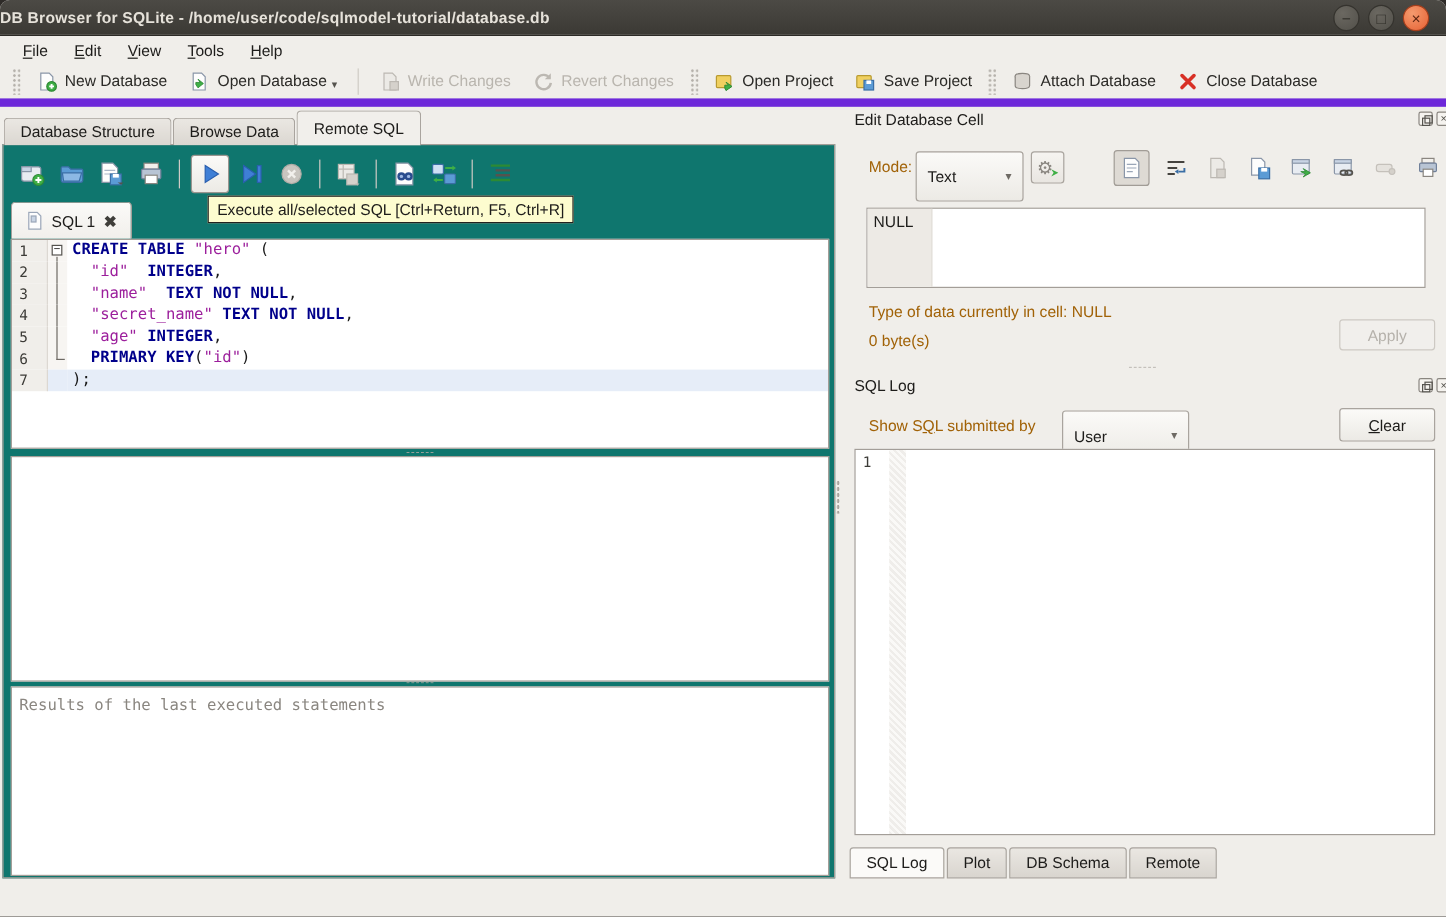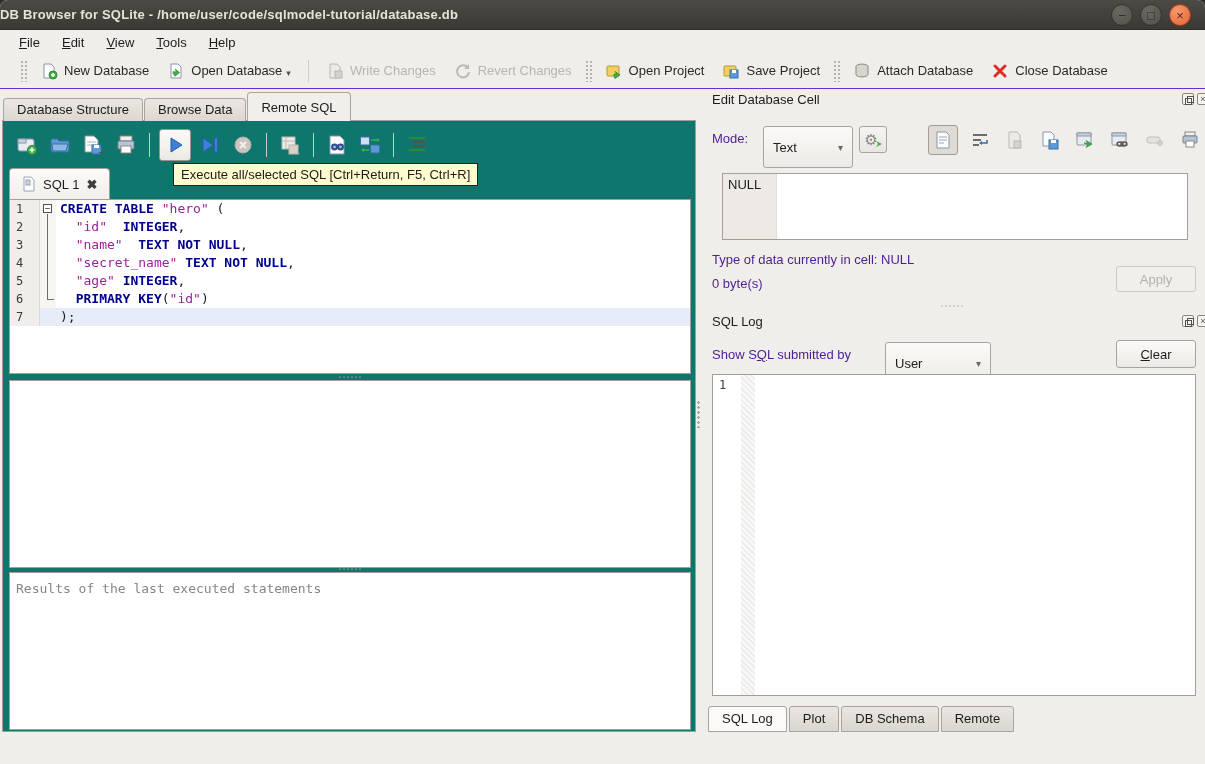--- a/index.html
+++ b/index.html
@@ -14,21 +14,21 @@
   .winbtns { position:absolute; right:14px; top:4px; display:flex; gap:7px; }
   .winbtn { width:22px; height:22px; border-radius:50%; display:flex; align-items:center; justify-content:center;
     font-size:13px; color:#2e2c27; background:radial-gradient(circle at 35% 30%, #6b6861, #52504a); border:1px solid #35332e; cursor:default;}
   .winbtn.close { background:radial-gradient(circle at 35% 30%, #f59a6e, #e66234); color:#5d2410; border-color:#a33f1d; }
 
   
   .menubar { position:absolute; left:0; top:31px; width:100%; height:22px; display:flex; align-items:center; padding-left:10px; gap:4px; background:#f0eeea; }
   .menu-item { font-size:13px; color:#1d1c1a; padding:2px 9px; }
 
   
-  .toolbar { position:absolute; left:0; top:53px; width:100%; height:36px; display:flex; align-items:center; background:#f0eeea; border-bottom:1px solid #6d28d9; padding-left:16px; }
+  .toolbar { position:absolute; left:0; top:53px; width:100%; height:36px; display:flex; align-items:center; background:#f0eeea; border-bottom:7px solid #6d28d9; padding-left:6px; }
   .tb-handle { width:7px; height:22px; margin:0 4px; background:radial-gradient(#b5b1ab 1px, transparent 1.2px); background-size:4px 4px; }
   .tb-sep { width:1px; height:22px; background:#cfcbc5; margin:0 8px; }
   .tb-btn { display:flex; align-items:center; gap:6px; font-size:13px; color:#2b2a27; padding:5px 9px; border-radius:3px; }
   .tb-btn.disabled { color:#b9b5ae; }
   .tb-btn svg { display:block; }
   .tb-caret { font-size:9px; color:#55534e; margin-left:-2px; align-self:flex-end; padding-bottom:2px;}
 
   
   .left-panel { position:absolute; left:0; top:89px; width:700px; height:646px; }
   .right-panel { position:absolute; left:700px; top:89px; width:505px; height:646px; }
@@ -81,21 +81,21 @@
     font-family:"DejaVu Sans Mono",monospace; font-size:13px; color:#8a8680; padding:8px 6px; }
 
   
   .dock-title { position:absolute; font-size:13px; color:#1d1c1a; }
   .dock-btns { position:absolute; display:flex; gap:3px; }
   .dock-btn { width:12px; height:12px; border:1px solid #8a8680; border-radius:2px; font-size:9px; line-height:10px; text-align:center; color:#55534e; background:#f5f3ef;}
   .float-ic { position:relative; }
   .float-ic::before { content:""; position:absolute; left:2px; top:4px; width:5px; height:5px; border:1px solid #55534e; background:#f5f3ef;}
   .float-ic::after { content:""; position:absolute; left:4px; top:2px; width:5px; height:5px; border:1px solid #55534e; }
 
-  .field-label { position:absolute; font-size:13px; color:#4c1d95; }
+  .field-label { position:absolute; font-size:13px; color:#a16207;margin-left:12px; }
   .select { position:absolute; height:42px; border:1px solid #a9a49e; border-radius:3px; background:linear-gradient(#fbfaf8,#eceae5);
     font-size:13px; color:#1d1c1a; display:flex; align-items:center; padding:0 9px; }
   .select .caret { margin-left:auto; font-size:10px; color:#6e6a64; }
   .btn { position:absolute; border:1px solid #a9a49e; border-radius:3px; background:linear-gradient(#fbfaf8,#eceae5);
     font-size:13px; color:#1d1c1a; display:flex; align-items:center; justify-content:center; }
   .btn.disabled { background:#f1efec; border-color:#cdc9c3; color:#b5b1ab; }
   .tool-sm { width:26px; height:26px; display:flex; align-items:center; justify-content:center; }
   .tool-sm.pressed { border:1px solid #a19c96; border-radius:3px; background:#dedad4; width:30px; height:30px;}
   .gear-btn { position:absolute; width:28px; height:27px; border:1px solid #a9a49e; border-radius:3px;
     background:linear-gradient(#f6f4f1,#e9e6e1); display:flex; align-items:center; justify-content:center; }

